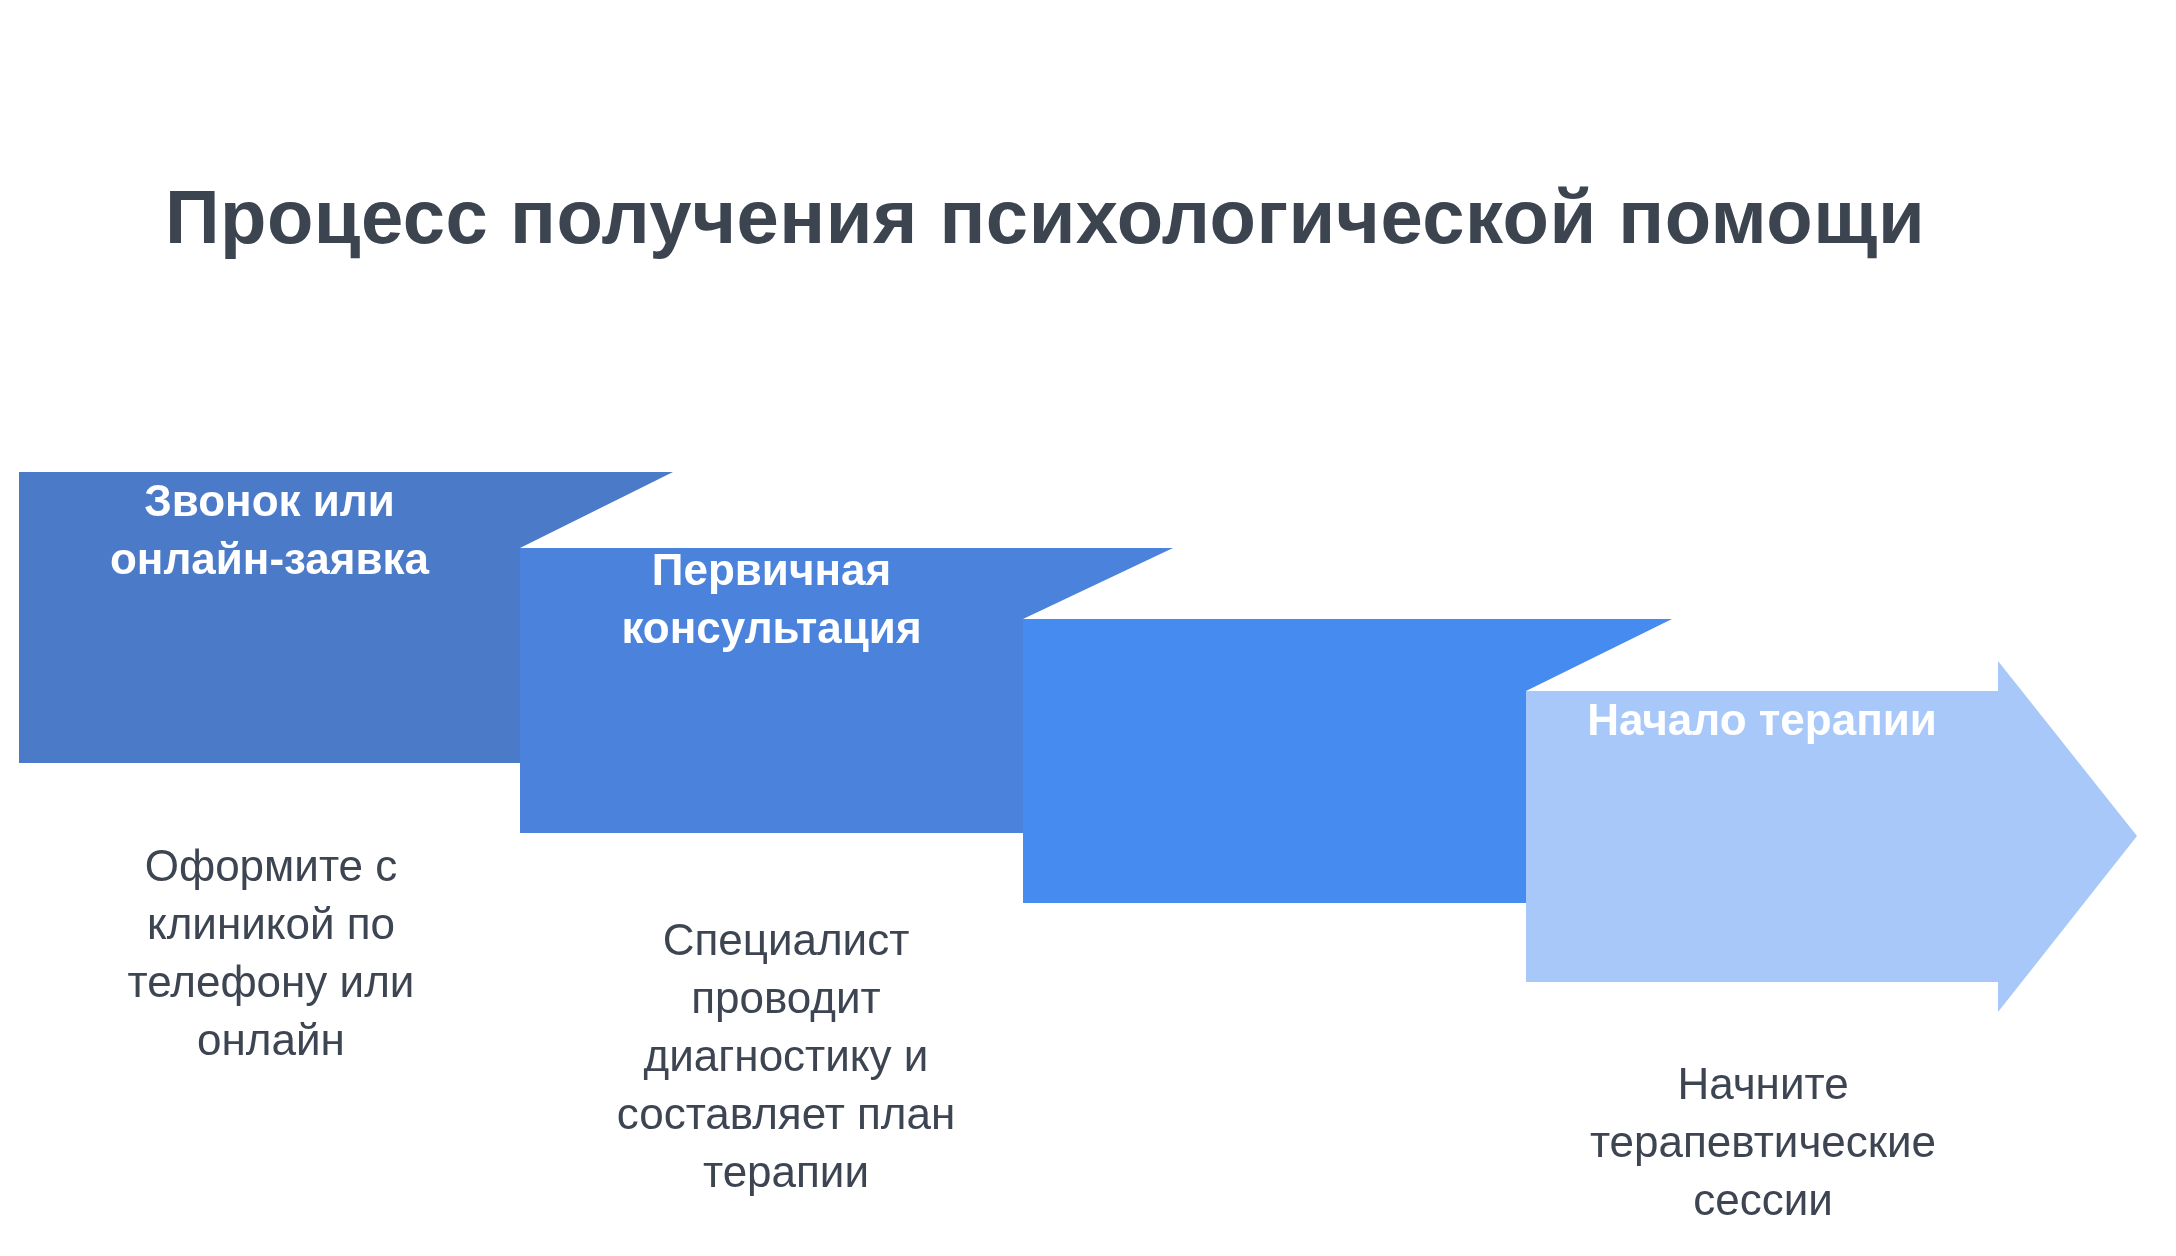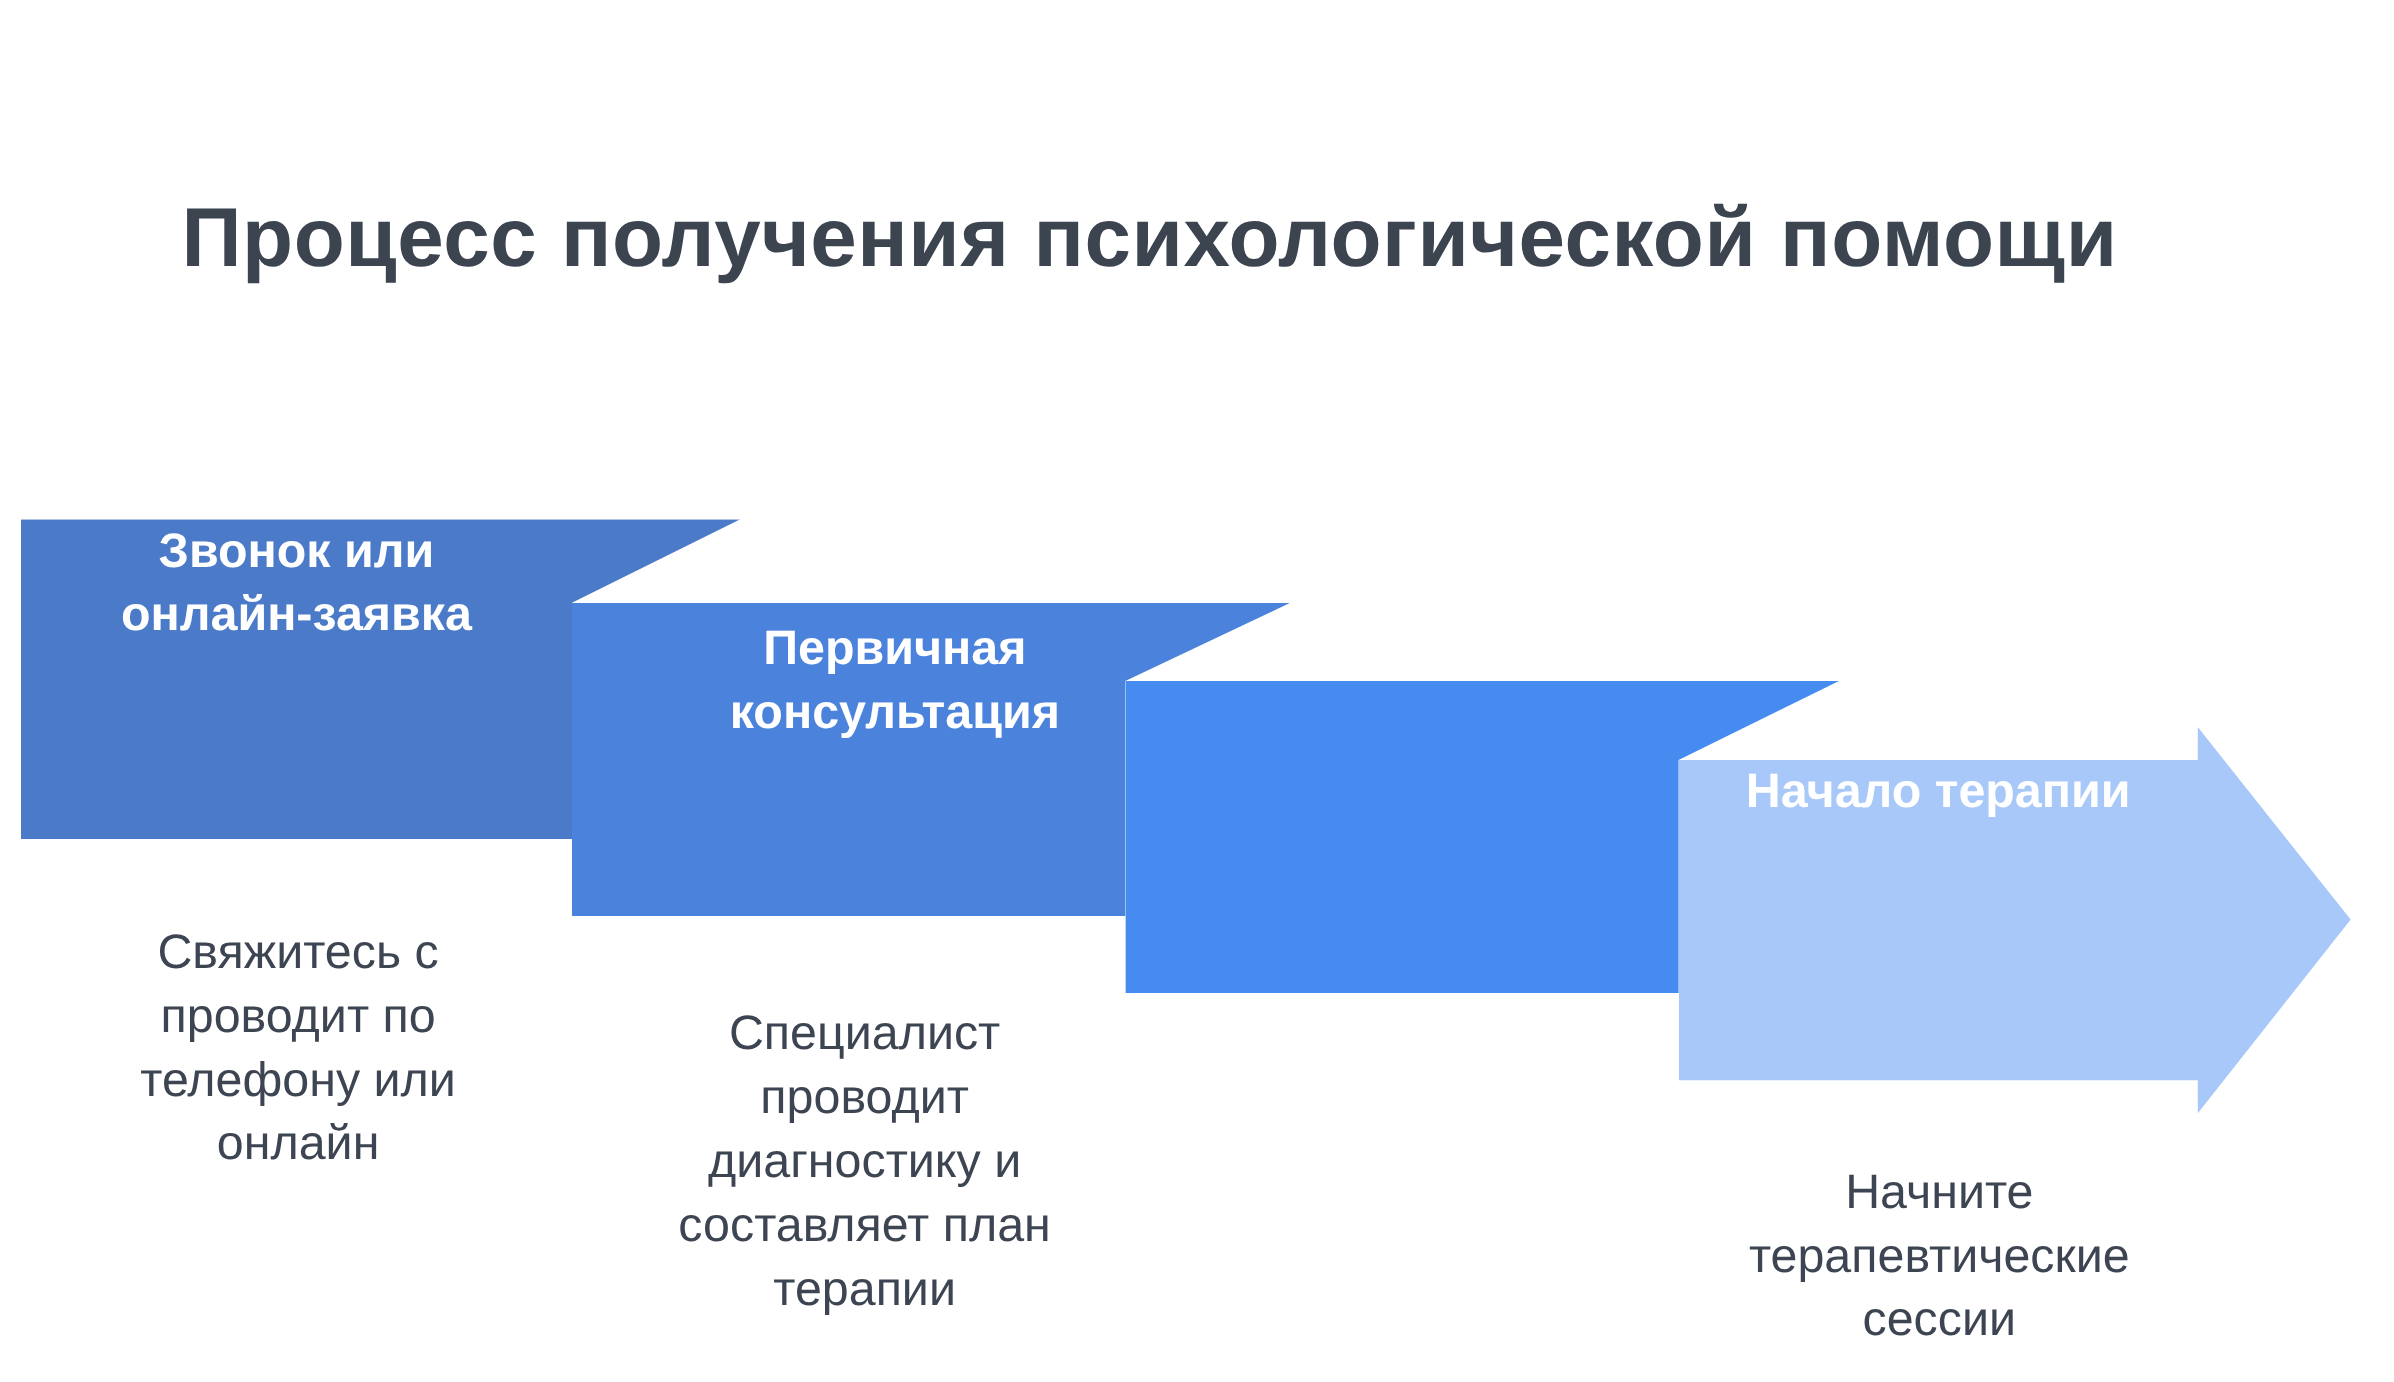--- a/index.html
+++ b/index.html
@@ -59,21 +59,21 @@
     color: #ffffff;
     font-weight: bold;
     font-size: 44px;
     line-height: 1.32;
   }
   .step-label > span {
     display: inline-block;
     max-width: 400px;
   }
   .label-1 { left: 19px;   top: 447px; width: 501px; height: 291px; }
-  .label-2 { left: 520px;  top: 536px; width: 503px; height: 285px; padding-left: 42px; }
+  .label-2 { left: 520px;  top: 516px; width: 503px; height: 285px; }
   .label-3 { left: 1023px; top: 594px; width: 503px; height: 284px; }
   .label-4 { left: 1526px; top: 666px; width: 472px; height: 291px; }
   .step-description {
     position: absolute;
     width: 400px;
     text-align: center;
     font-size: 44px;
     line-height: 1.32;
     color: #3e4552;
   }
@@ -86,21 +86,21 @@
 <body>
 
 <div class="canvas">
 
   <div class="diagram-title">Процесс получения психологической помощи</div>
 
   <div class="step-shape shape-1" style="background: rgb(75, 123, 200);"></div>
   <div class="step-label label-1">
     <span>Звонок или онлайн-заявка</span>
   </div>
-  <div class="step-description desc-1">Свяжитесь с проводит по телефону или онлайн</div>
+  <div class="step-description desc-1">Оформите с клиникой по телефону или онлайн</div>
 
   <div class="step-shape shape-2" style="background: rgb(75, 131, 220);"></div>
   <div class="step-label label-2">
     <span>Первичная консультация</span>
   </div>
   <div class="step-description desc-2">Специалист проводит диагностику и составляет план терапии</div>
 
   <div class="step-shape shape-3" style="background: rgb(70, 139, 240);"></div>
 
   <div class="step-shape shape-4" style="background: rgb(167, 200, 248);"></div>

